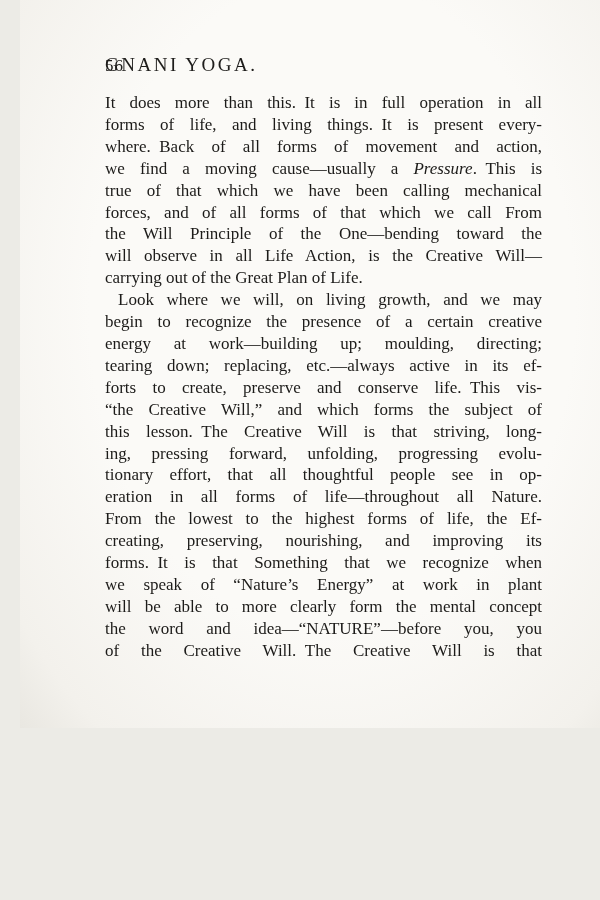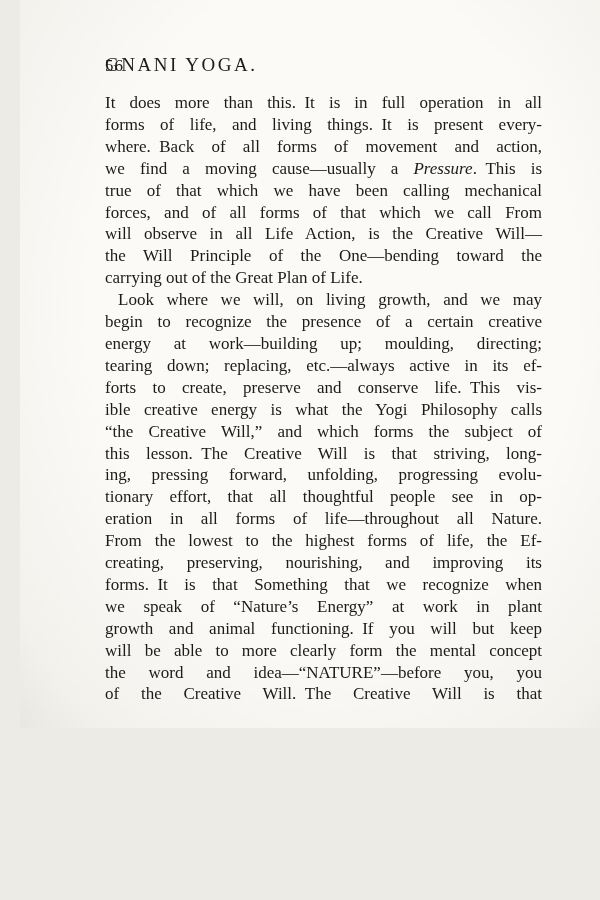--- a/index.html
+++ b/index.html
@@ -77,41 +77,39 @@
 
   <div class="text-block">
 
   <div class="paragraph">
         <div class="line"><span>It does more than this. It is in full operation in all</span></div>
         <div class="line"><span>forms of life, and living things. It is present every-</span></div>
         <div class="line"><span>where. Back of all forms of movement and action,</span></div>
         <div class="line"><span>we find a moving cause—usually a </span><span class="italic">Pressure</span><span>. This is</span></div>
         <div class="line"><span>true of that which we have been calling mechanical</span></div>
         <div class="line"><span>forces, and of all forms of that which we call From</span></div>
+        <div class="line"><span>the Will Principle of the One—bending toward the</span></div>
         <div class="line"><span>will observe in all Life Action, is the Creative Will—</span></div>
-        <div class="line"><span>the Will Principle of the One—bending toward the</span></div>
         <div class="line flush"><span>carrying out of the Great Plan of Life.</span></div>
       </div>
       <div class="paragraph">
         <div class="line indent"><span>Look where we will, on living growth, and we may</span></div>
         <div class="line"><span>begin to recognize the presence of a certain creative</span></div>
         <div class="line"><span>energy at work—building up; moulding, directing;</span></div>
         <div class="line"><span>tearing down; replacing, etc.—always active in its ef-</span></div>
         <div class="line"><span>forts to create, preserve and conserve life. This vis-</span></div>
-        <div class="line"><span>ible creative energy is what the Yogi Philosophy calls</span></div>
         <div class="line"><span>“the Creative Will,” and which forms the subject of</span></div>
         <div class="line"><span>this lesson. The Creative Will is that striving, long-</span></div>
         <div class="line"><span>ing, pressing forward, unfolding, progressing evolu-</span></div>
         <div class="line"><span>tionary effort, that all thoughtful people see in op-</span></div>
         <div class="line"><span>eration in all forms of life—throughout all Nature.</span></div>
         <div class="line"><span>From the lowest to the highest forms of life, the Ef-</span></div>
         <div class="line"><span>creating, preserving, nourishing, and improving its</span></div>
         <div class="line"><span>forms. It is that Something that we recognize when</span></div>
         <div class="line"><span>we speak of “Nature’s Energy” at work in plant</span></div>
-        <div class="line"><span>growth and animal functioning. If you will but keep</span></div>
         <div class="line"><span>will be able to more clearly form the mental concept</span></div>
         <div class="line"><span>the word and idea—“NATURE”—before you, you</span></div>
         <div class="line"><span>of the Creative Will. The Creative Will is that</span></div>
       </div>
     </div>
 
   <span class="stray-mark">-</span>
 
 </div>
 

